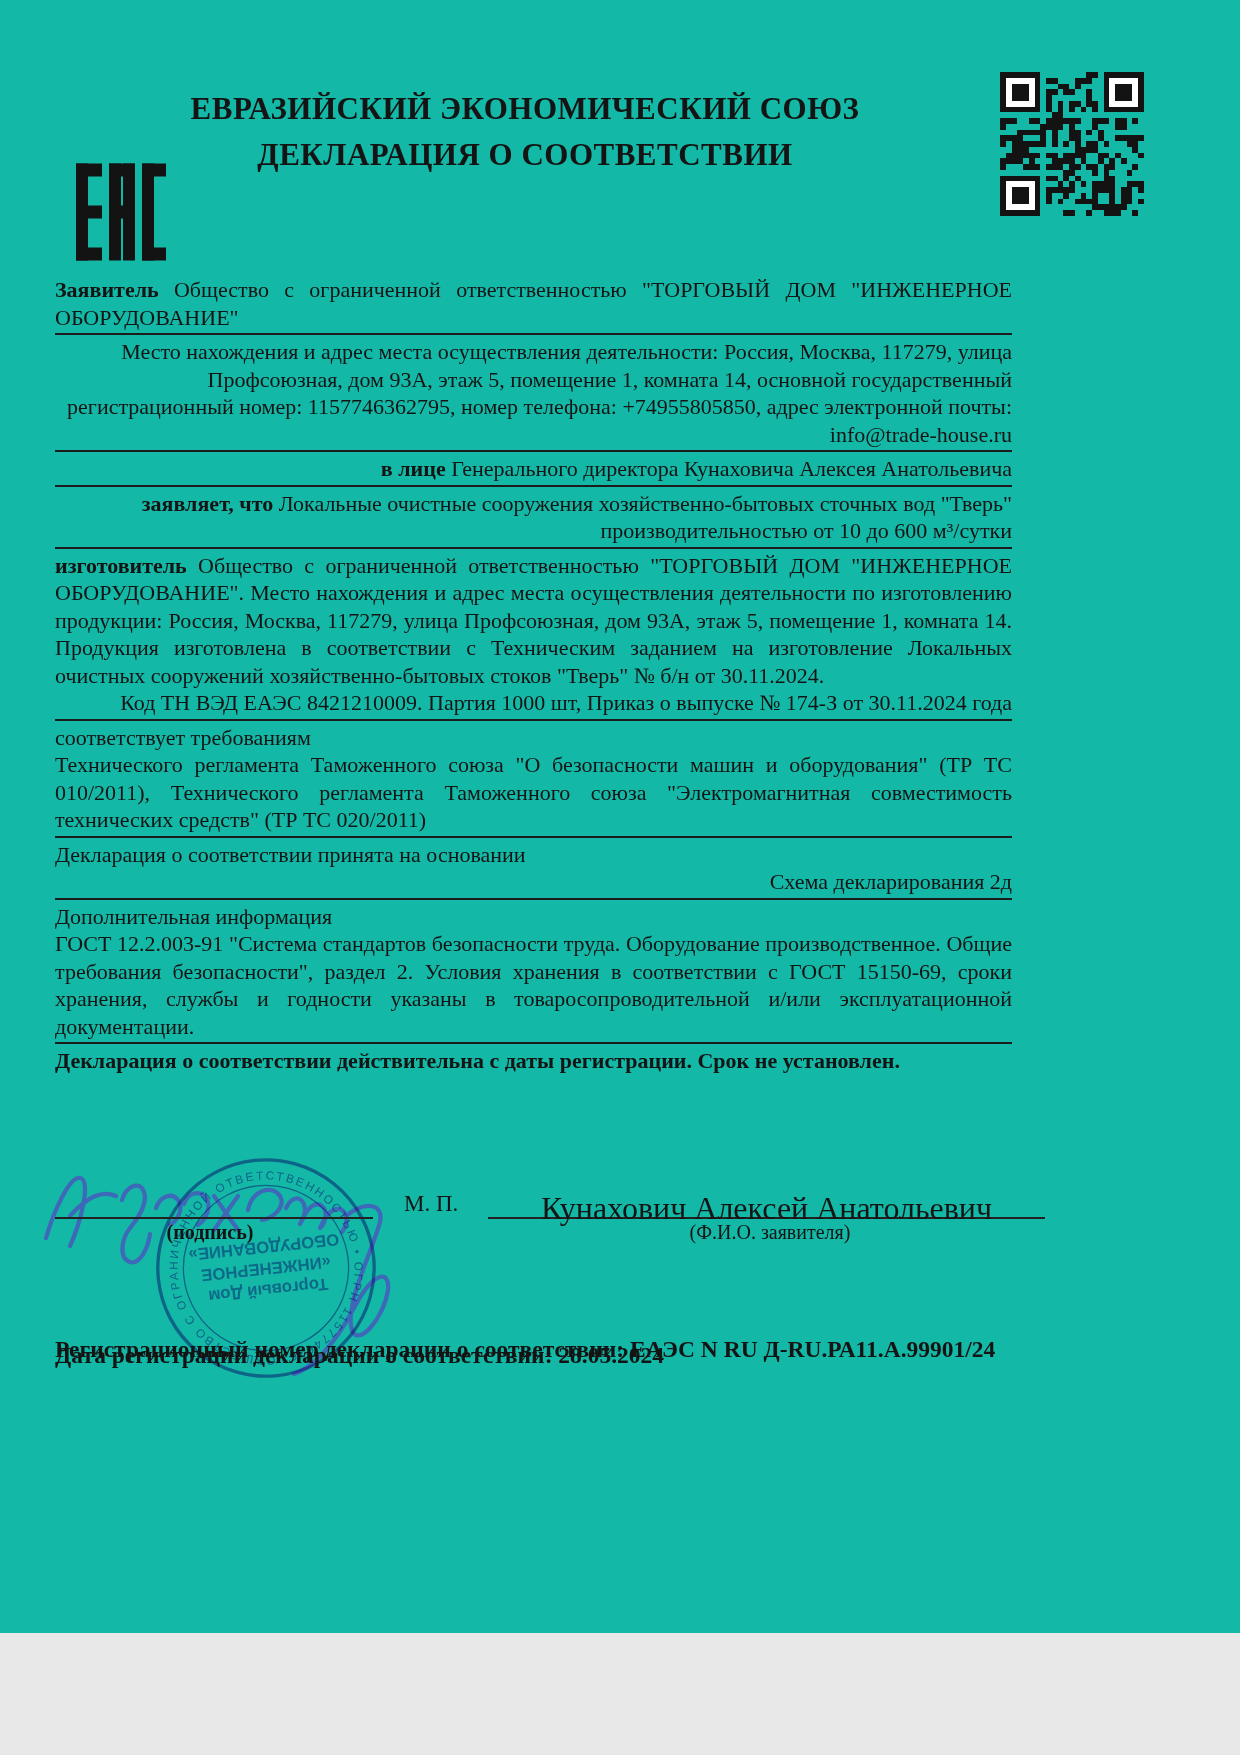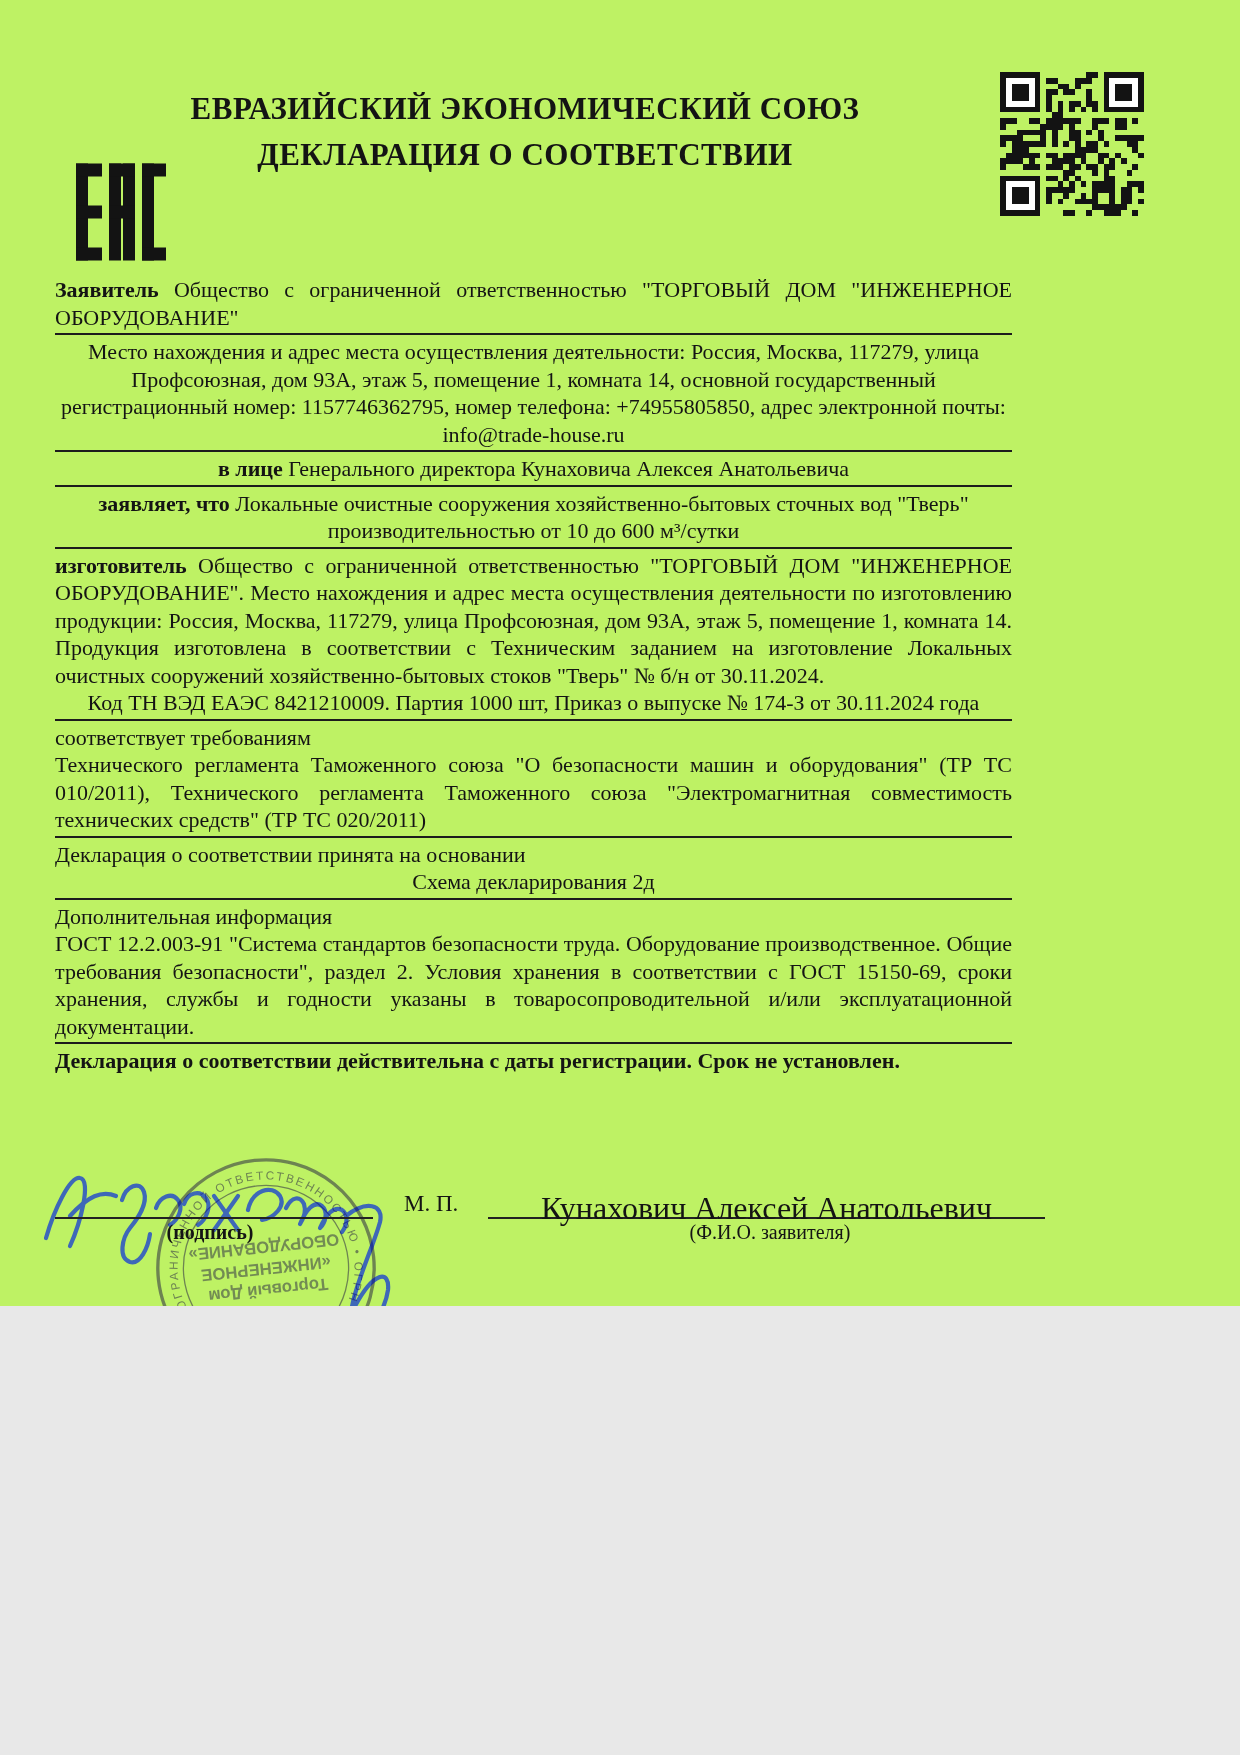--- a/index.html
+++ b/index.html
@@ -1,40 +1,40 @@
 <!DOCTYPE html>
 <html lang="ru"><head>
 <meta charset="utf-8">
 <style>
   html,body{margin:0;padding:0;background:#e8e8e8;}
   .page{
     position:relative;
-    width:1240px;height:1306px;
-    background:#bef264;
+    width:1240px;height:1633px;
+    background:#14b8a6;
     font-family:"Liberation Serif","DejaVu Serif",serif;
     color:#141414;
     overflow:hidden;
     margin:0 auto;
   }
   
   .titles{
     position:absolute;left:165px;top:86px;width:720px;
     text-align:center;font-weight:bold;font-size:31px;line-height:46px;
     letter-spacing:.5px;
   }
   .eac{position:absolute;left:76px;top:163px;width:90px;height:98px;}
   .qr{position:absolute;left:1000px;top:71px;width:144px;height:146px;}
   .qr svg{width:100%;height:100%;shape-rendering:crispEdges;}
   
   .bodytxt{
     position:absolute;left:55px;top:276px;width:957px;
     font-size:22px;line-height:27.5px;
   }
   .bodytxt p{margin:0;text-align:justify;}
-  .bodytxt p.nj{text-align:center;}
+  .bodytxt p.nj{text-align:right;}
   .sep{border:none;border-top:2px solid #1c1c1c;margin:2px 0 3px 0;height:0;}
   .lbl{font-weight:bold;}
   .sect-head{font-weight:normal;text-align:left;margin:0 0 8px 0;}
   .validity{font-weight:bold;text-align:left;}
   
   .sigline{position:absolute;border-top:2px solid #222;height:0;}
   .sigline.l{left:55px;top:1217px;width:318px;}
   .sigline.r{left:488px;top:1217px;width:557px;}
   .cap{position:absolute;font-size:20px;text-align:center;}
   .cap.sign{left:128px;top:1221px;width:164px;font-weight:bold;}

